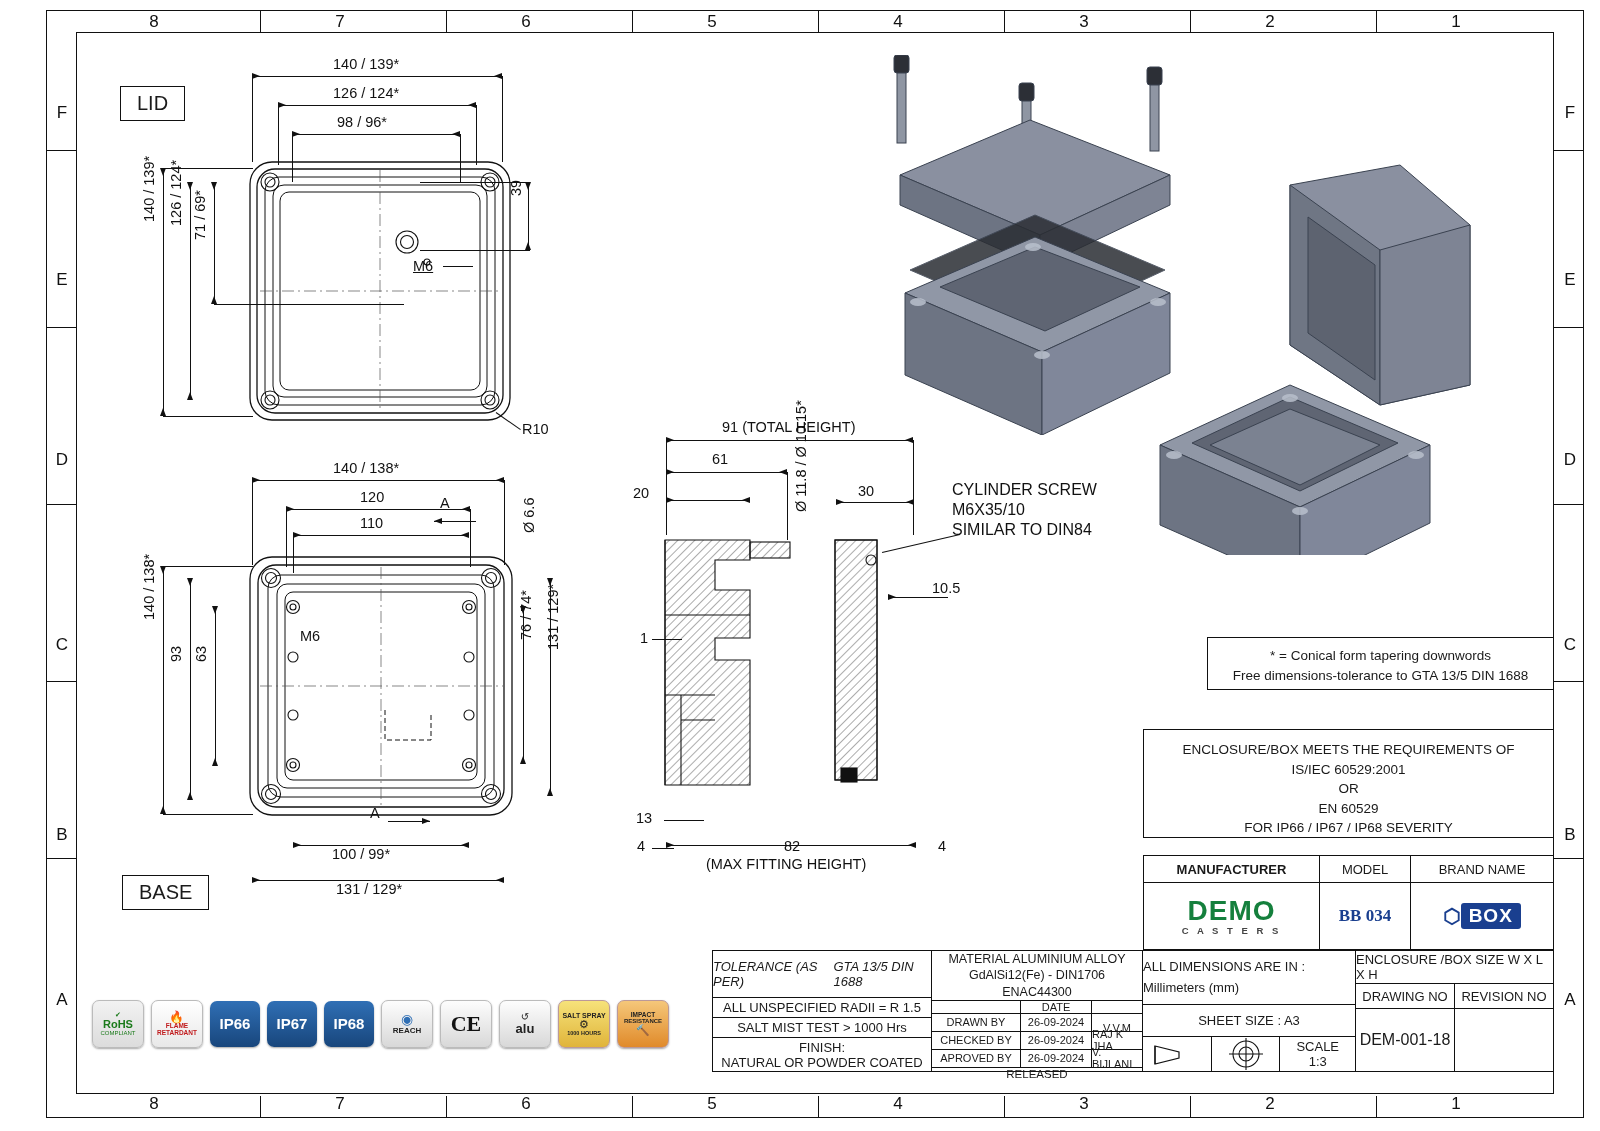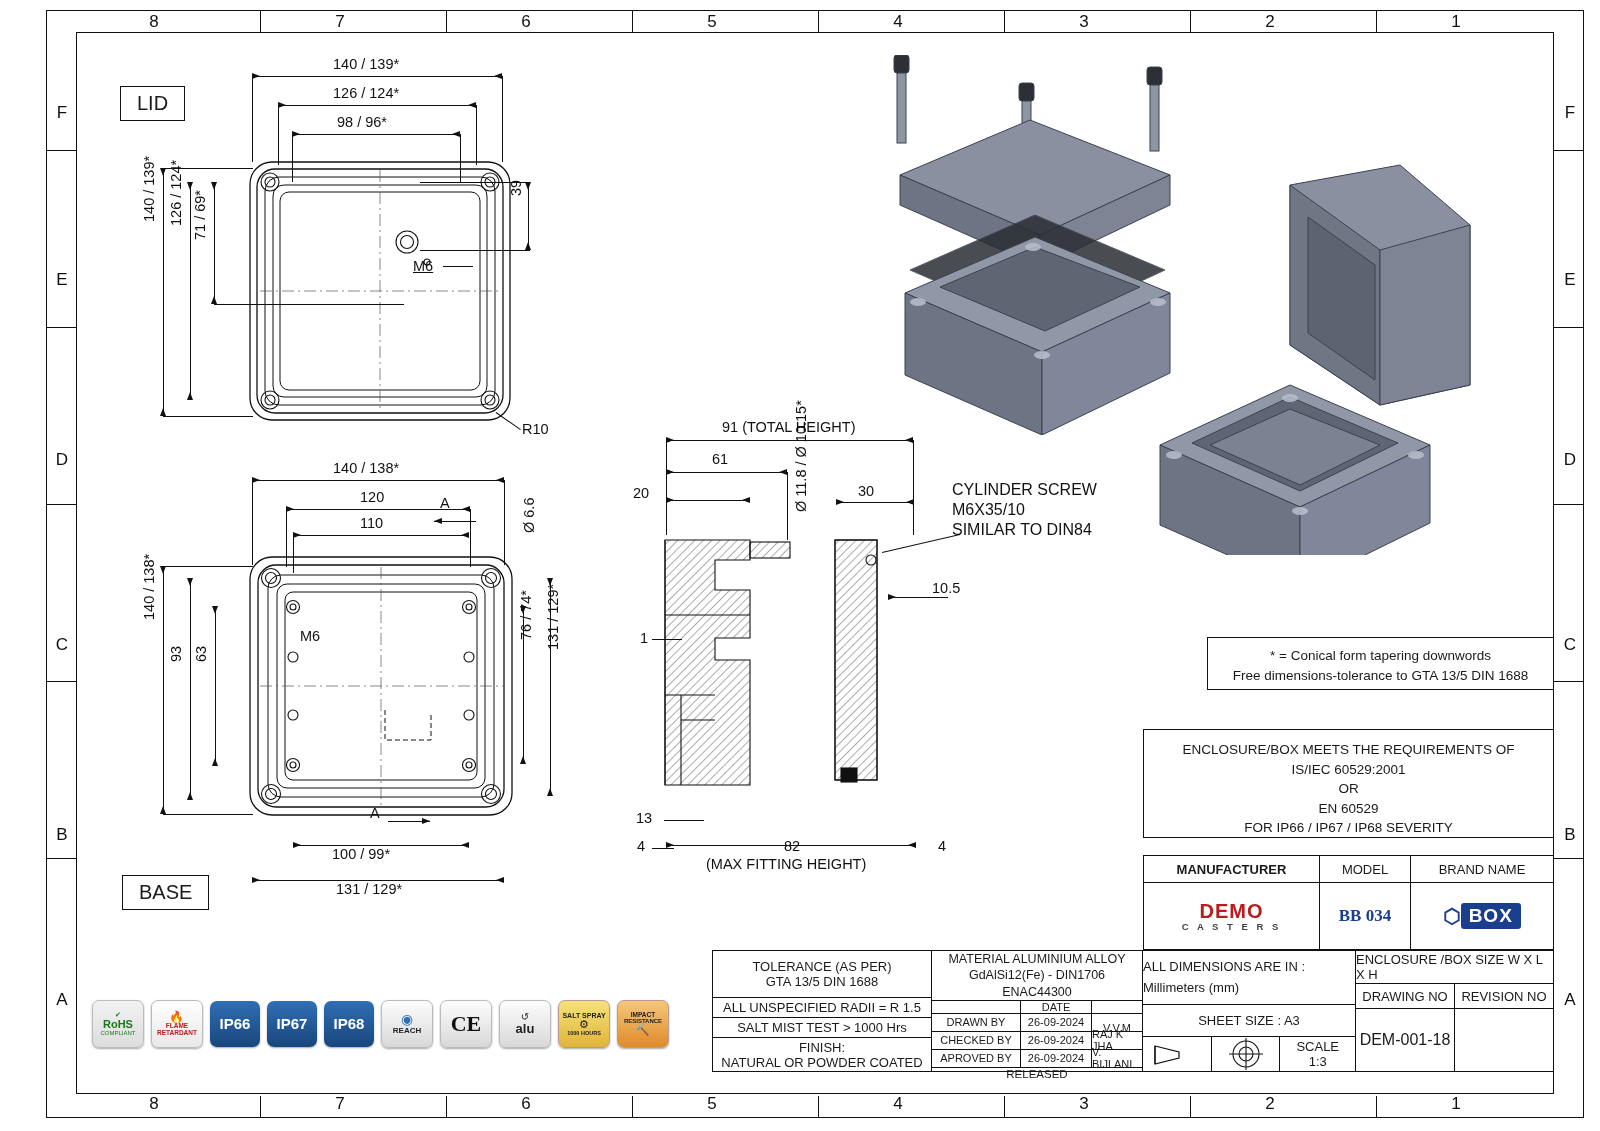--- a/index.html
+++ b/index.html
@@ -32,21 +32,21 @@
   .badges{position:absolute;left:92px;top:1000px;display:flex;gap:7px;align-items:center;}
   .badge{width:50px;height:46px;border-radius:7px;display:flex;flex-direction:column;align-items:center;justify-content:center;font-size:8px;color:#fff;text-align:center;line-height:1.05;box-shadow:0 1px 2px rgba(0,0,0,.35);overflow:hidden;}
   .badge.green{background:linear-gradient(#f2f2f2,#dcdcdc);color:#1a7a1a;border:1px solid #bbb;}
   .badge.red{background:linear-gradient(#fff,#e8e8e8);color:#c0191b;border:1px solid #bbb;}
   .badge.blue{background:linear-gradient(#2f6fb5,#18467c);font-size:15px;font-weight:bold;}
   .badge.grey{background:linear-gradient(#fdfdfd,#d8d8d8);color:#222;border:1px solid #bbb;}
   .badge.ce{background:linear-gradient(#fdfdfd,#d8d8d8);color:#111;border:1px solid #bbb;font-size:22px;font-weight:bold;font-family:"Liberation Serif",serif;}
   .badge.yellow{background:linear-gradient(#f6e27a,#e0b43a);color:#222;border:1px solid #b99;}
   .badge.orange{background:linear-gradient(#f5c77a,#e08a2a);color:#222;border:1px solid #b99;}
   
-  .demo-logo{font-family:"Liberation Sans",sans-serif;font-weight:bold;color:#b91c1c;font-size:20px;letter-spacing:1px;line-height:1;}
+  .demo-logo{font-family:"Liberation Sans",sans-serif;font-weight:bold;color:#15803d;font-size:28px;letter-spacing:1px;line-height:1;}
   .demo-sub{font-size:9.5px;letter-spacing:3px;color:#444;font-weight:bold;}
   .bbox-logo{background:#1a3f8f;color:#fff;font-weight:bold;font-size:19px;padding:2px 8px;border-radius:3px;letter-spacing:1px;}
   .model-txt{color:#1a3f8f;font-weight:bold;font-size:17px;font-family:"Liberation Serif",serif;}
   svg{display:block;}
 </style>
 </head>
 <body>
 
 <div class="sheet">
 
@@ -451,21 +451,21 @@
       <div style="flex:1;display:flex;align-items:center;justify-content:center;">
         <span style="font-size:20px;font-weight:bold;color:#1a3f8f;">⬡</span>
         <span class="bbox-logo">BOX</span>
       </div>
     </div>
   </div>
 
   <div style="position:absolute;left:712px;top:950px;width:842px;height:122px;border:1.3px solid #111;box-sizing:border-box;display:flex;">
 
     <div style="flex:0 0 218px;border-right:1.3px solid #111;display:flex;flex-direction:column;font-size:13px;">
-      <div style="height:46px;border-bottom:1.3px solid #111;display:flex;flex-direction:column;align-items:center;justify-content:center;">
+      <div style="height:46px;border-bottom:1.3px solid #111;display:flex;align-items:center;justify-content:center;font-style:italic;">
         <div>TOLERANCE (AS PER)</div>
         <div>GTA 13/5 DIN 1688</div>
       </div>
       <div style="height:19px;border-bottom:1.3px solid #111;display:flex;align-items:center;justify-content:center;">ALL UNSPECIFIED RADII = R 1.5</div>
       <div style="height:19px;border-bottom:1.3px solid #111;display:flex;align-items:center;justify-content:center;">SALT MIST TEST &gt; 1000 Hrs</div>
       <div style="flex:1;display:flex;flex-direction:column;align-items:center;justify-content:center;">
         <div>FINISH:</div>
         <div>NATURAL OR POWDER COATED</div>
       </div>
     </div>

